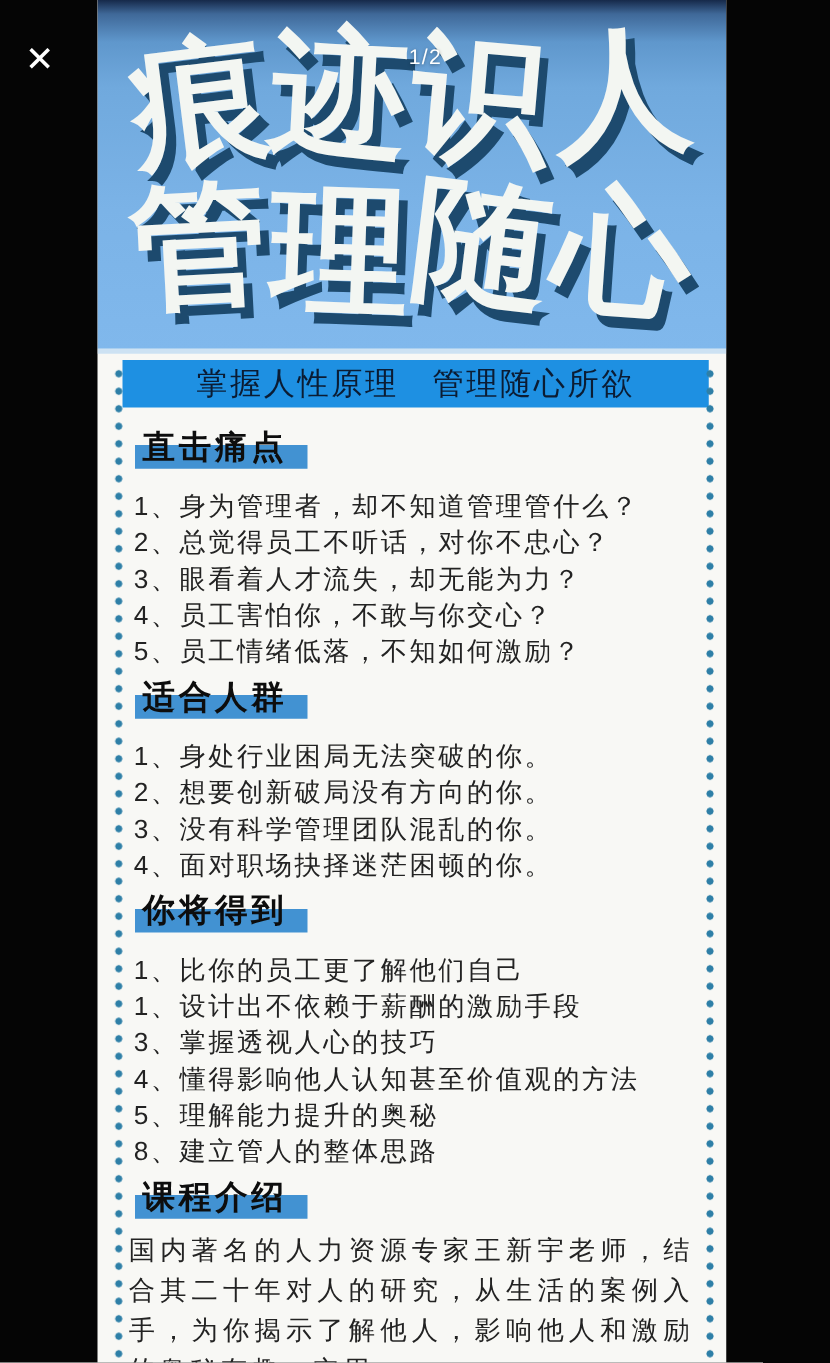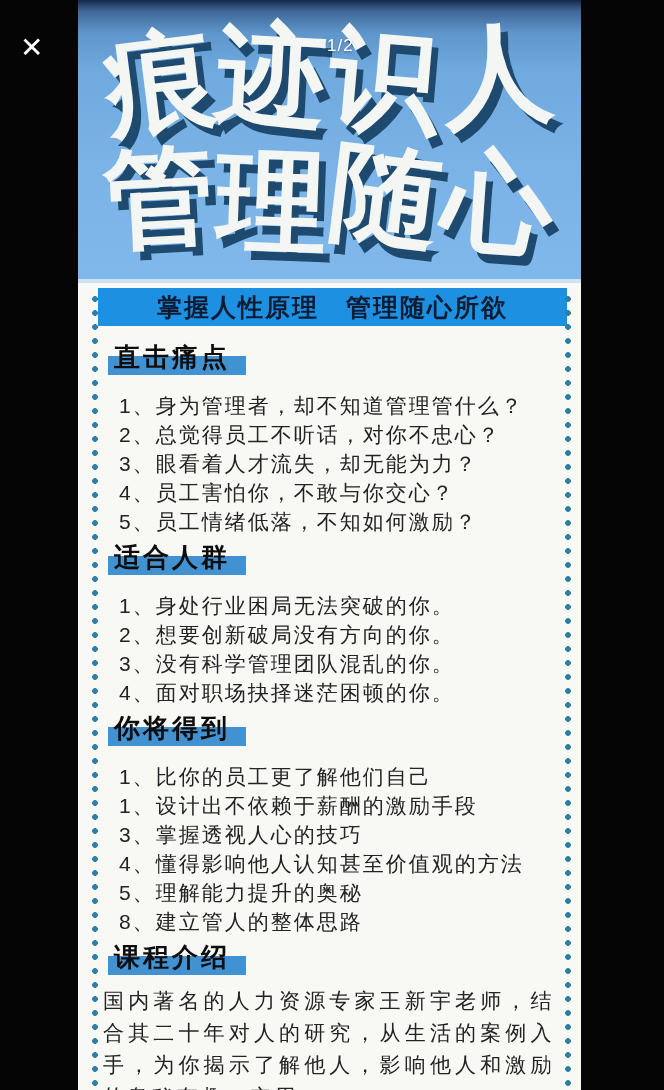--- a/index.html
+++ b/index.html
@@ -50,32 +50,32 @@
   .content::before,.content::after{
     content:"";position:absolute;top:4px;bottom:0;width:8px;z-index:5;
     background-image:radial-gradient(circle,#2e7fa7 2.6px,rgba(46,127,167,0) 3.1px);
     background-size:8px 14px;background-repeat:repeat-y;
   }
   .content::before{left:13px}
   .content::after{right:9px}
   .banner{
     margin:5px 14px 0 20px;height:38px;line-height:38px;
     background:#1e90e2;color:#0b1c33;
-    font-size:25px;font-weight:700;letter-spacing:2px;text-align:center;
+    font-size:25px;font-weight:400;letter-spacing:2px;text-align:center;
     white-space:nowrap;overflow:hidden;
   }
   .sec-h{margin:6px 0 0 30px}
   .banner + .sec-h{margin-top:16px}
   .sec-h .hl{
     display:inline-block;font-size:26px;line-height:30px;font-weight:900;
     color:#0d0d0d;letter-spacing:3px;
     background:linear-gradient(to bottom,rgba(0,0,0,0) 42%,#4292d2 42%,#4292d2 100%);
     padding:0 16px 3px 6px;
   }
-  .plist{list-style:none;margin:16px 16px 0;padding:0 4px 0 25px}
+  .plist{list-style:none;margin:16px 4px 0;padding:0 4px 0 25px}
   .plist li{
     font-size:21px;line-height:29px;font-weight:500;
     color:#232323;letter-spacing:2px;white-space:nowrap;
   }
   .intro{
     margin:10px 26px 0 25px;
     font-size:21px;line-height:32px;font-weight:500;
     color:#232323;letter-spacing:3.5px;text-align:justify;
   }
 </style>

